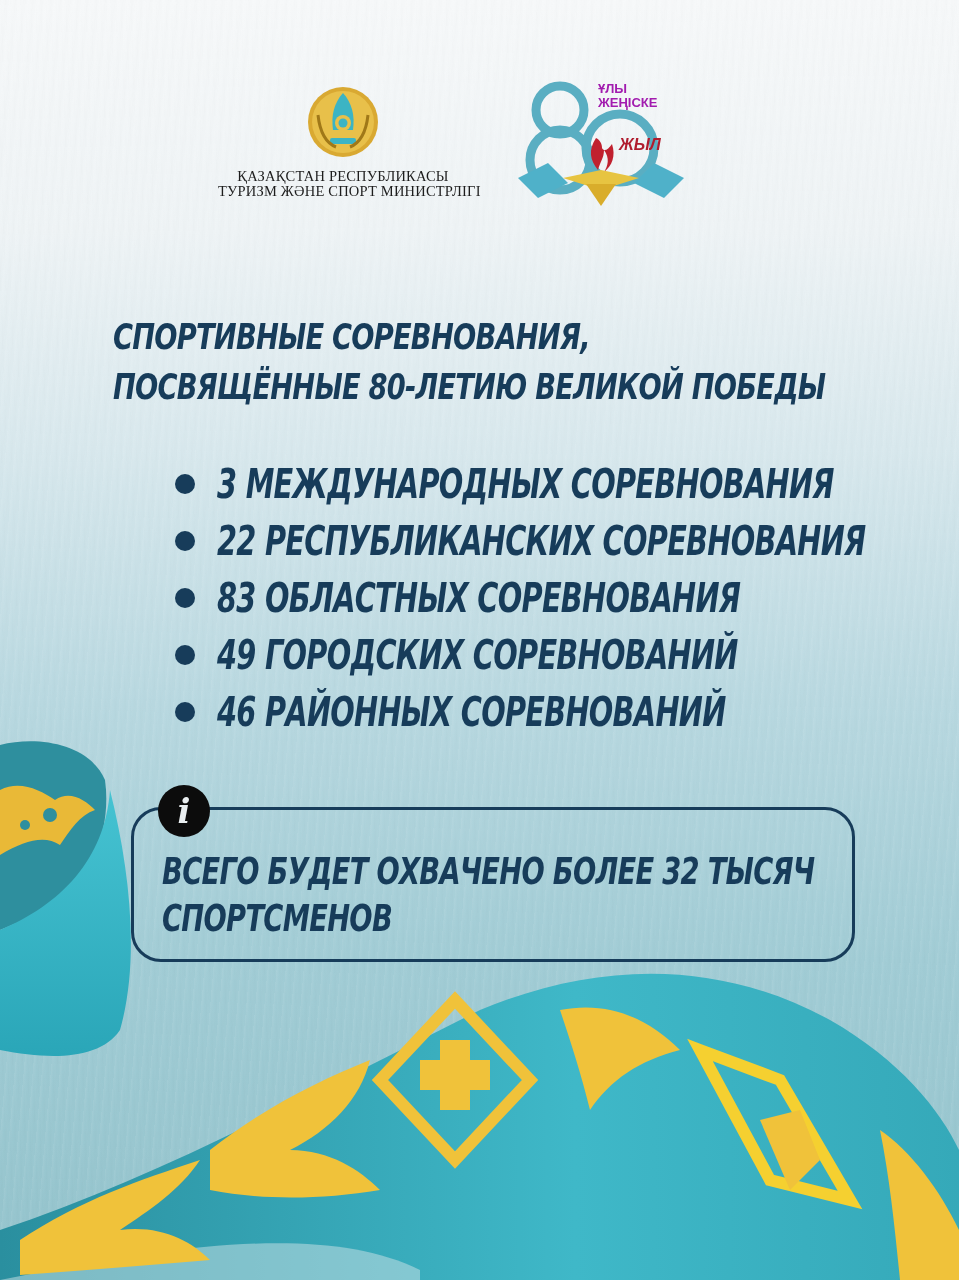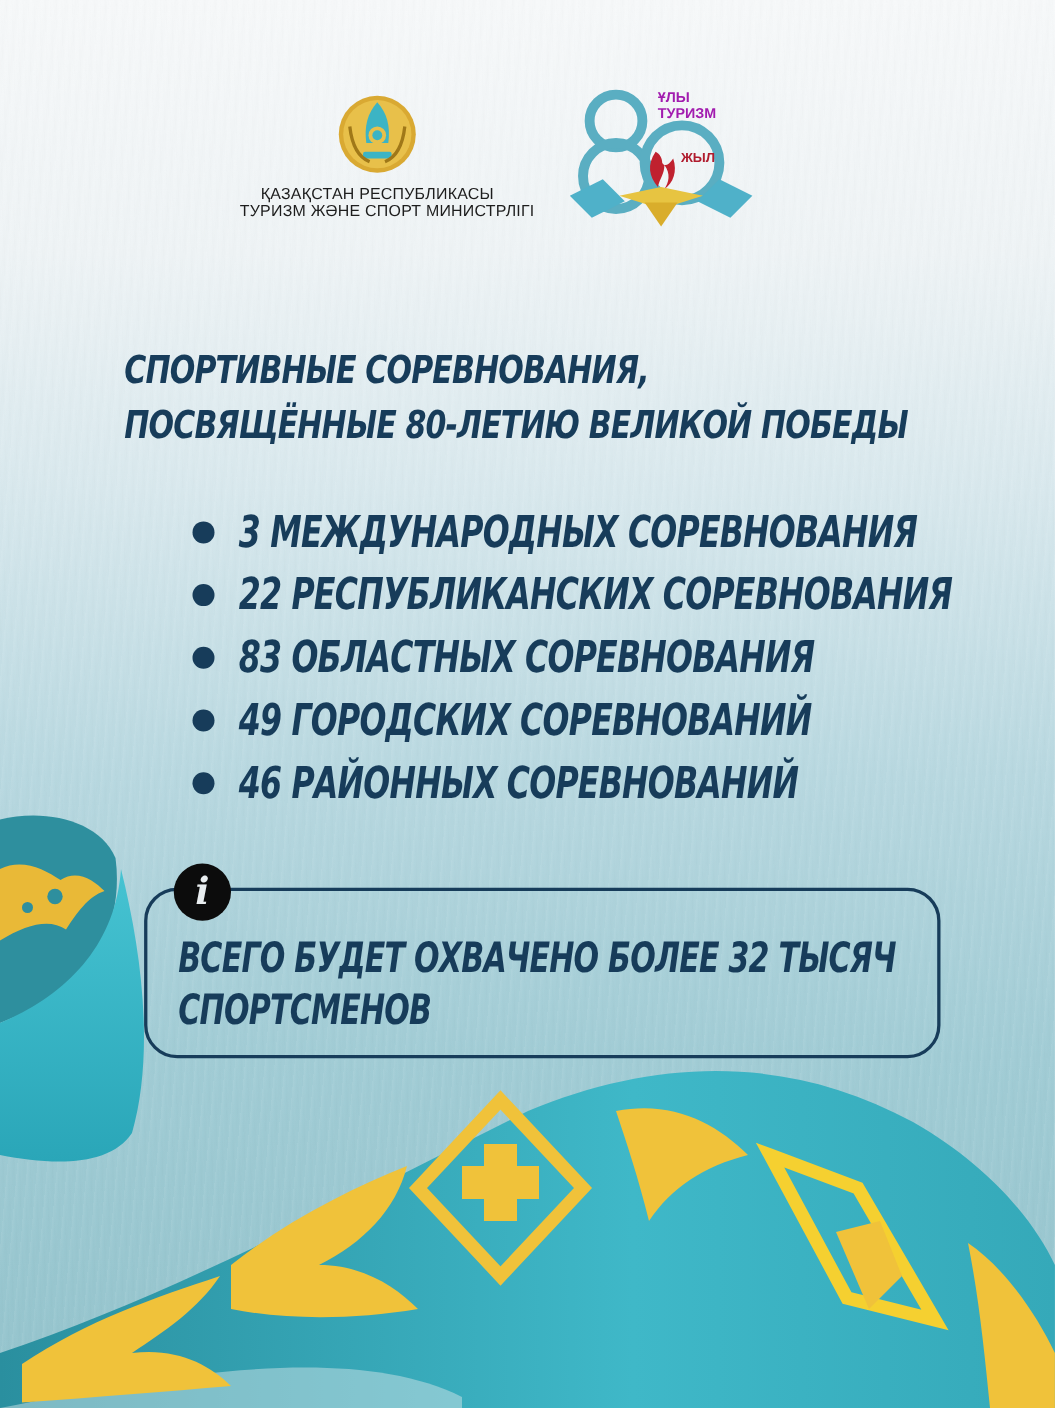--- a/index.html
+++ b/index.html
@@ -11,26 +11,26 @@
     .texture {
       position: absolute; inset: 0; pointer-events: none; opacity: 0.35;
       background-image:
         repeating-linear-gradient(95deg, rgba(255,255,255,0.18) 0px, rgba(255,255,255,0) 3px, rgba(0,0,0,0.02) 6px, rgba(255,255,255,0) 9px),
         repeating-linear-gradient(88deg, rgba(0,0,0,0.015) 0px, rgba(255,255,255,0.05) 2px, rgba(0,0,0,0) 5px);
     }
     
     .logo-ministry { position: absolute; left: 218px; top: 85px; width: 250px; text-align: center; }
     .emblem { width: 74px; height: 74px; margin: 0 auto; }
     .ministry-text {
-      font-family: Liberation Sans, sans-serif; font-size: 14.5px; color: #1d1d1d;
+      font-family: Liberation Serif, serif; font-size: 14.5px; color: #1d1d1d;
       line-height: 15px; letter-spacing: 0.2px; margin-top: 6px; white-space: nowrap;
     }
     .logo-80 { position: absolute; left: 508px; top: 78px; width: 186px; height: 130px; }
     .logo-80 .txt-top { position: absolute; left: 90px; top: 4px; color: #a21caf; font-weight: bold; font-size: 13px; line-height: 14px; }
-    .logo-80 .txt-jyl { position: absolute; left: 111px; top: 58px; color: #b01c2e; font-weight: bold; font-size: 12px; }
+    .logo-80 .txt-jyl { position: absolute; left: 111px; top: 58px; color: #b01c2e; font-weight: bold; font-size: 16px; font-style: italic; }
 
     
     .headline {
       position: absolute; left: 113px; top: 312px; width: 760px;
       font-family: "DejaVu Sans", sans-serif; font-weight: bold; font-style: italic;
       color: #173c5a; font-size: 35px; line-height: 50px; letter-spacing: -1px;
       transform: scaleX(0.78); transform-origin: left top; white-space: nowrap;
     }
     .list { position: absolute; left: 175px; top: 455px; }
     .list-item {
@@ -132,21 +132,21 @@
     <circle cx="52" cy="82" r="30" fill="none" stroke="#5aaec2" stroke-width="9"></circle>
     <circle cx="112" cy="70" r="34" fill="none" stroke="#5aaec2" stroke-width="9"></circle>
     <path d="M88,60 C80,72 82,82 90,92 C92,84 96,80 96,72 C102,80 100,88 96,94 C104,88 108,78 104,66 C100,72 96,74 94,70 C94,66 92,62 88,60 Z" fill="#c0212f"></path>
     <path d="M10,100 L40,85 L60,105 L30,120 Z" fill="#4fb1c9"></path>
     <path d="M176,100 L146,85 L126,105 L156,120 Z" fill="#4fb1c9"></path>
     <path d="M55,100 L93,92 L131,100 L93,112 Z" fill="#e7c441"></path>
     <path d="M78,106 L93,128 L108,106 Z" fill="#d9ad2b"></path>
   </svg>
   <div class="txt-top">
     <div>ҰЛЫ</div>
-    <div>ТУРИЗМ</div>
+    <div>ЖЕҢІСКЕ</div>
   </div>
   <div class="txt-jyl">ЖЫЛ</div>
 </div>
 
 <div class="headline">
   <div>СПОРТИВНЫЕ СОРЕВНОВАНИЯ,</div>
   <div>ПОСВЯЩЁННЫЕ 80-ЛЕТИЮ ВЕЛИКОЙ ПОБЕДЫ</div>
 </div>
 
 <div class="list">

